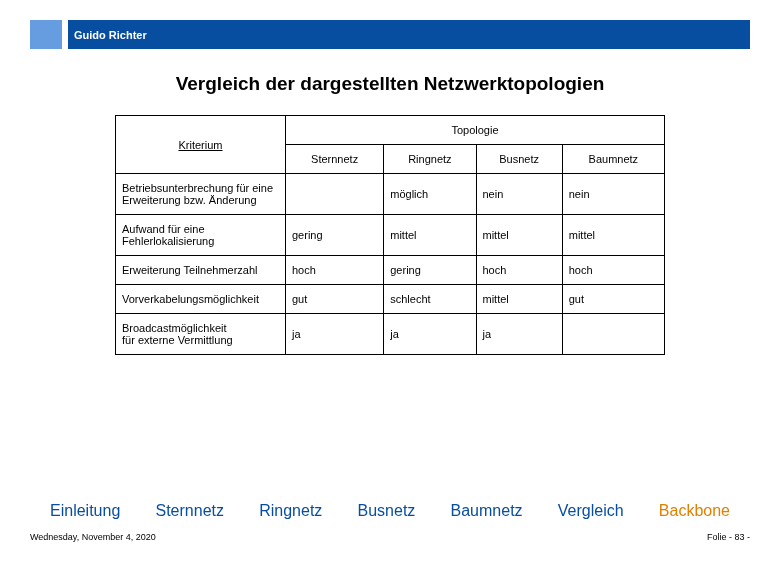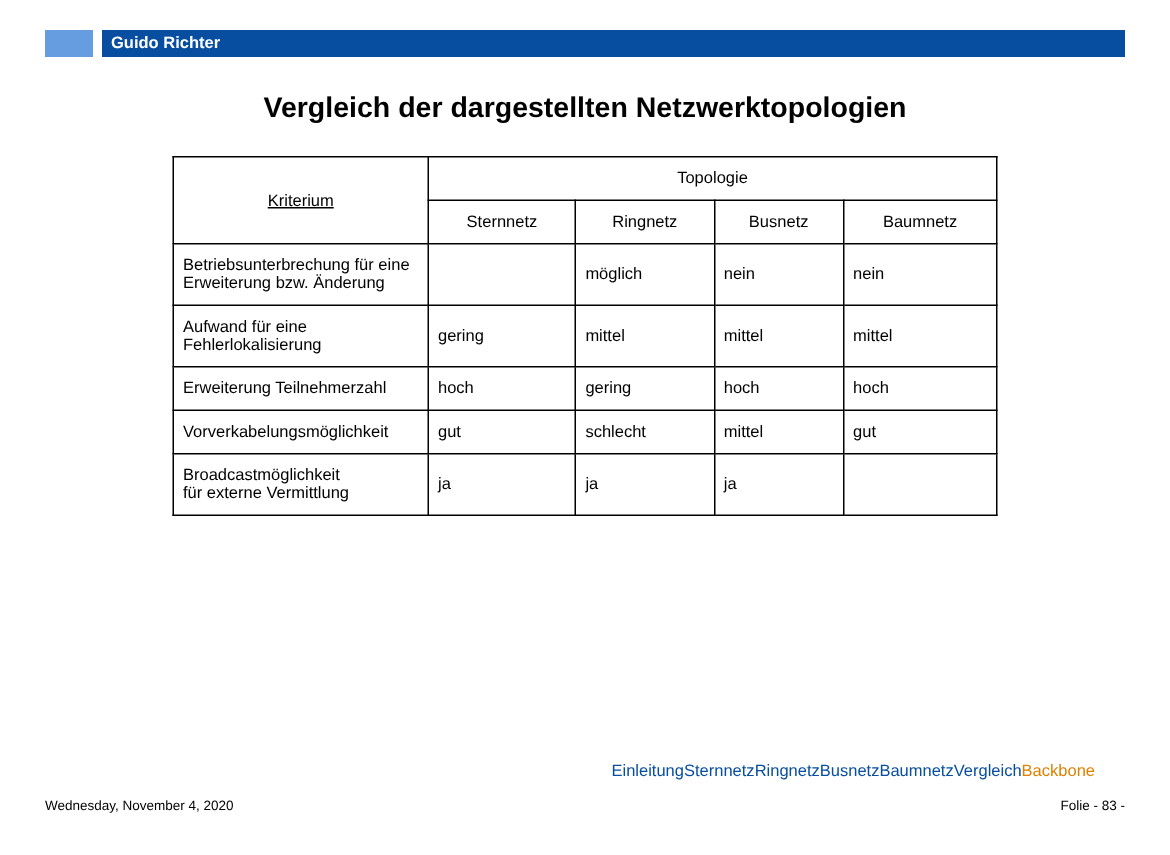--- a/index.html
+++ b/index.html
@@ -12,21 +12,21 @@
     overflow: hidden;
   }
   .slide {
     position: absolute;
     top: 20px;
     left: 30px;
     right: 30px;
     bottom: 20px;
   }
   .header-band1 {
-    height: 18px;
+    height: 29px;
     background: #fff;
     display: flex;
     align-items: stretch;
   }
   .header-square {
     width: 32px;
     background: #669de0;
   }
   .header-gap {
     width: 6px;
@@ -92,22 +92,22 @@
   }
   th.top-head {
     font-weight: normal;
   }
   .nav {
     position: absolute;
     bottom: 30px;
     left: 0;
     right: 0;
     display: flex;
-    justify-content: flex-end;
-    font-size: 11px;
+    justify-content: space-between;
+    font-size: 16px;
     color: #084ea0;
     padding: 0 20px;
   }
   .nav span {
     cursor: pointer;
   }
   .nav .active {
     color: #e08000;
   }
   .footer-date {

